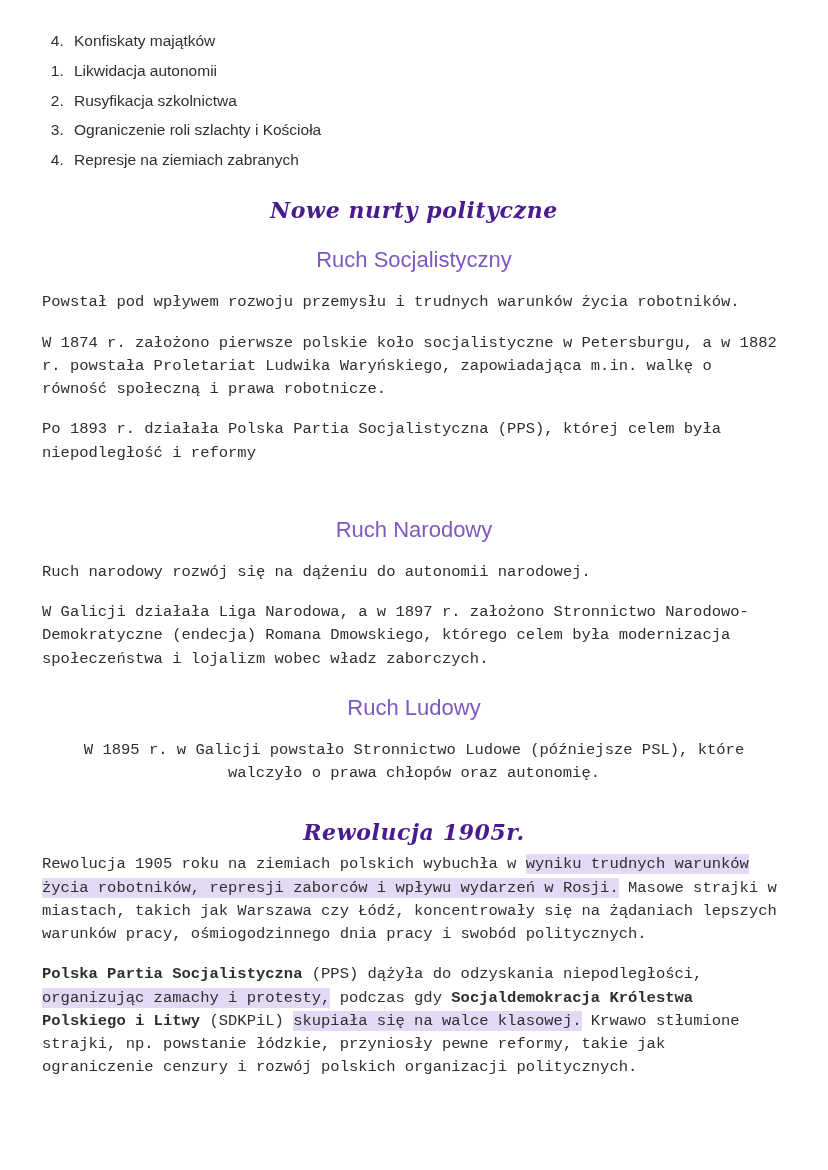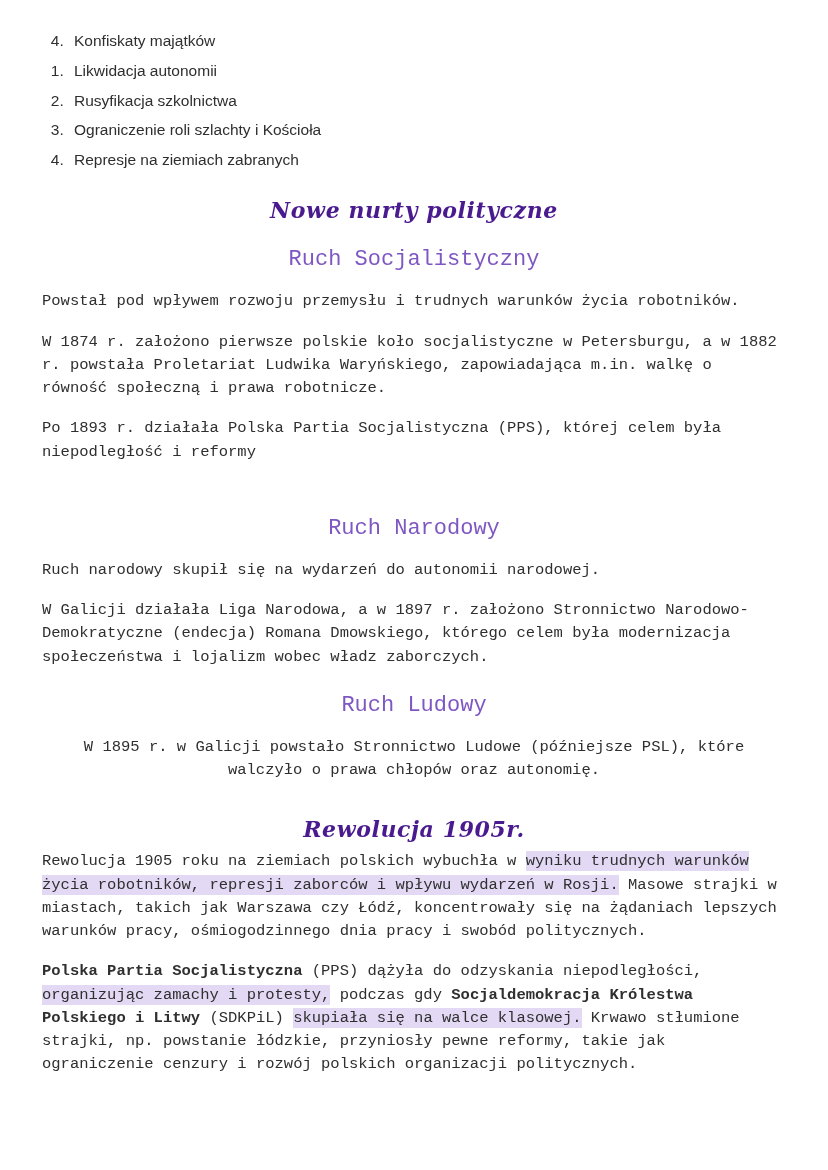--- a/index.html
+++ b/index.html
@@ -41,21 +41,21 @@
     text-align: left;
     margin: 20px 0 16px 0;
   }
   .script-lg {
     font-size: 22px;
     text-align: center;
     margin: 26px 0 8px 0;
   }
   .script-lg.tight { margin-top: 34px; }
   .sub-heading {
-    font-family: Liberation Mono, monospace;
+    font-family: Liberation Sans, sans-serif;
     font-weight: 400;
     font-size: 22px;
     color: var(--heading-color);
     text-align: center;
     margin: 24px 0 18px 0;
   }
   .sub-heading.spaced { margin-top: 52px; }
   p.para {
     font-size: 15.5px;
     line-height: 1.5;
@@ -89,21 +89,21 @@
   </ol>
 
   <h1 class="script-heading script-lg">Nowe nurty polityczne</h1>
 
   <h2 class="sub-heading">Ruch Socjalistyczny</h2>
   <p class="para">Powstał pod wpływem rozwoju przemysłu i trudnych warunków życia robotników.</p>
   <p class="para">W 1874 r. założono pierwsze polskie koło socjalistyczne w Petersburgu, a w 1882 r. powstała Proletariat Ludwika Waryńskiego, zapowiadająca m.in. walkę o równość społeczną i prawa robotnicze.</p>
   <p class="para">Po 1893 r. działała Polska Partia Socjalistyczna (PPS), której celem była niepodległość i reformy</p>
 
   <h2 class="sub-heading spaced">Ruch Narodowy</h2>
-  <p class="para">Ruch narodowy skupił się na wydarzeń do autonomii narodowej.</p>
+  <p class="para">Ruch narodowy rozwój się na dążeniu do autonomii narodowej.</p>
   <p class="para">W Galicji działała Liga Narodowa, a w 1897 r. założono Stronnictwo Narodowo-Demokratyczne (endecja) Romana Dmowskiego, którego celem była modernizacja społeczeństwa i lojalizm wobec władz zaborczych.</p>
 
   <h2 class="sub-heading">Ruch Ludowy</h2>
   <p class="para centered">W 1895 r. w Galicji powstało Stronnictwo Ludowe (późniejsze PSL), które walczyło o prawa chłopów oraz autonomię.</p>
 
   <h1 class="script-heading script-lg tight">Rewolucja 1905r.</h1>
 
   <p class="para"><span class="seg-plain">Rewolucja 1905 roku na ziemiach polskich wybuchła w </span><span class="seg-highlight">wyniku trudnych warunków życia robotników, represji zaborców i wpływu wydarzeń w Rosji.</span><span class="seg-plain"> Masowe strajki w miastach, takich jak Warszawa czy Łódź, koncentrowały się na żądaniach lepszych warunków pracy, ośmiogodzinnego dnia pracy i swobód politycznych.</span></p>
   <p class="para"><span class="seg-bold">Polska Partia Socjalistyczna</span><span class="seg-plain"> (PPS) dążyła do odzyskania niepodległości, </span><span class="seg-highlight">organizując zamachy i protesty,</span><span class="seg-plain"> podczas gdy </span><span class="seg-bold">Socjaldemokracja Królestwa Polskiego i Litwy</span><span class="seg-plain"> (SDKPiL) </span><span class="seg-highlight">skupiała się na walce klasowej.</span><span class="seg-plain"> Krwawo stłumione strajki, np. powstanie łódzkie, przyniosły pewne reformy, takie jak ograniczenie cenzury i rozwój polskich organizacji politycznych.</span></p>
 

